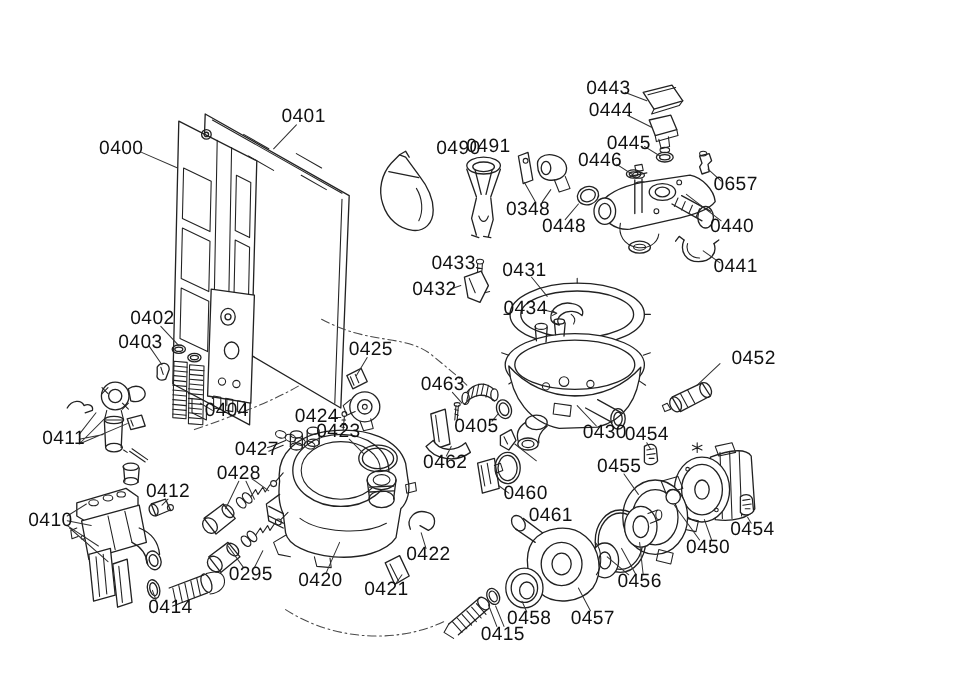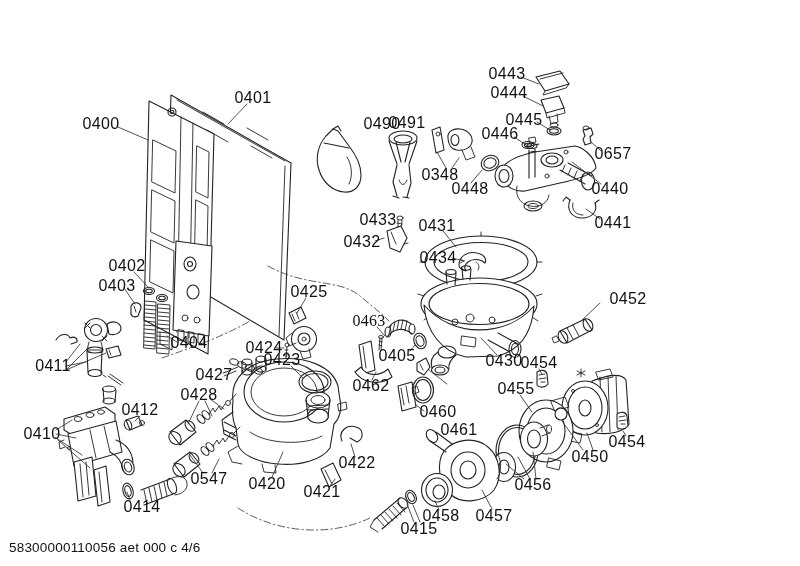--- a/index.html
+++ b/index.html
@@ -501,43 +501,42 @@
       <span class="part-label" style="left: 610px; top: 189px;">0440</span>
       <span class="part-label" style="left: 613px; top: 223px;">0441</span>
       <span class="part-label" style="left: 378px; top: 220px;">0433</span>
       <span class="part-label" style="left: 362px; top: 242px; text-align: center;">0432</span>
       <span class="part-label" style="left: 437px; top: 226px;">0431</span>
       <span class="part-label" style="left: 438px; top: 258px;">0434</span>
       <span class="part-label" style="left: 127px; top: 266px;">0402</span>
       <span class="part-label" style="left: 117px; top: 286px;">0403</span>
       <span class="part-label" style="left: 309px; top: 292px;">0425</span>
       <span class="part-label" style="left: 628px; top: 299px;">0452</span>
-      <span class="part-label" style="left: 369px; top: 321px; font-family: Liberation Serif, serif;">0463</span>
+      <span class="part-label" style="left: 369px; top: 321px;">0463</span>
       <span class="part-label" style="left: 189px; top: 343px;">0404</span>
       <span class="part-label" style="left: 264px; top: 348px;">0424</span>
       <span class="part-label" style="left: 282px; top: 360px;">0423</span>
       <span class="part-label" style="left: 397px; top: 356px;">0405</span>
       <span class="part-label" style="left: 214px; top: 375px;">0427</span>
       <span class="part-label" style="left: 53px; top: 366px;">0411</span>
       <span class="part-label" style="left: 199px; top: 395px;">0428</span>
       <span class="part-label" style="left: 140px; top: 410px; text-align: right;">0412</span>
       <span class="part-label" style="left: 371px; top: 386px;">0462</span>
       <span class="part-label" style="left: 459px; top: 388px; margin-top: 42px;">0461</span>
       <span class="part-label" style="left: 504px; top: 361px;">0430</span>
       <span class="part-label" style="left: 539px; top: 363px;">0454</span>
       <span class="part-label" style="left: 516px; top: 389px;">0455</span>
       <span class="part-label" style="left: 438px; top: 412px;">0460</span>
       <span class="part-label" style="left: 42px; top: 434px;">0410</span>
       <span class="part-label" style="left: 590px; top: 457px;">0450</span>
       <span class="part-label" style="left: 627px; top: 442px;">0454</span>
       <span class="part-label" style="left: 357px; top: 463px;">0422</span>
       <span class="part-label" style="left: 267px; top: 484px;">0420</span>
       <span class="part-label" style="left: 322px; top: 492px;">0421</span>
-      <span class="part-label" style="left: 209px; top: 479px;">0547</span>
+      <span class="part-label" style="left: 209px; top: 479px;">0295</span>
       <span class="part-label" style="left: 132px; top: 507px; padding-left: 20px;">0414</span>
       <span class="part-label" style="left: 533px; top: 485px;">0456</span>
       <span class="part-label" style="left: 441px; top: 516px;">0458</span>
       <span class="part-label" style="left: 494px; top: 516px;">0457</span>
       <span class="part-label" style="left: 419px; top: 529px;">0415</span>
     </div>
 
-  <div class="footer-text">58300000110056 aet 000 c 4/6</div>
 </div>
 
 </body></html>

